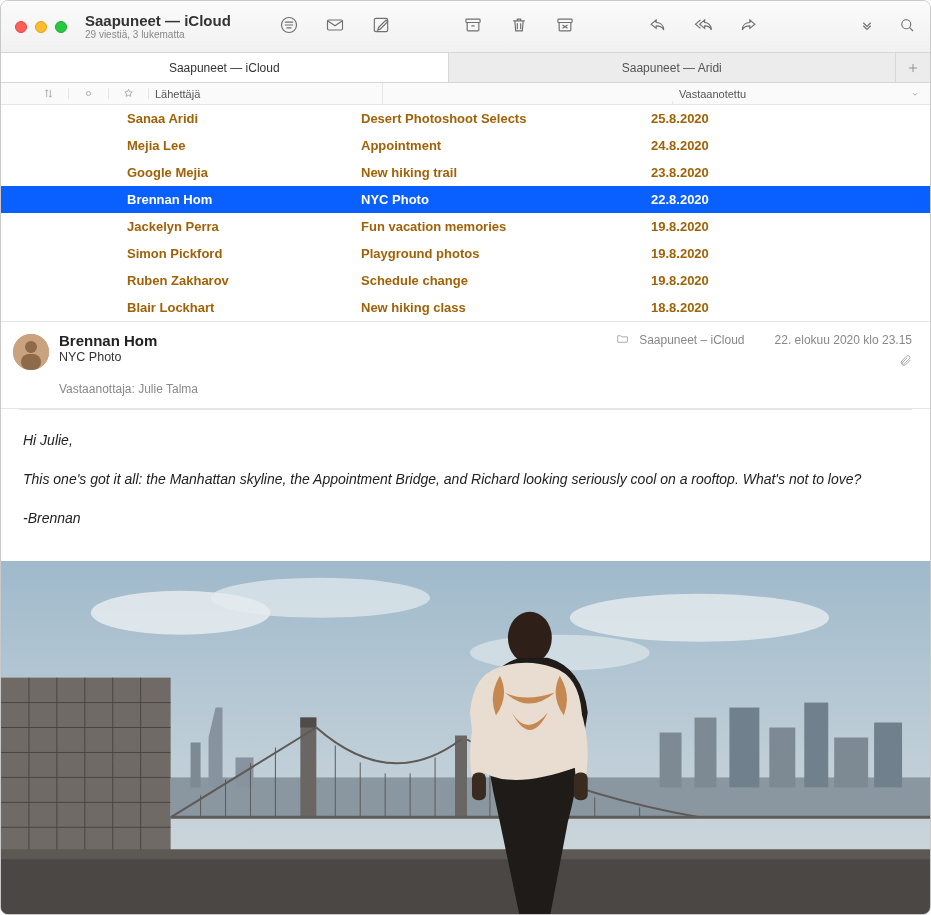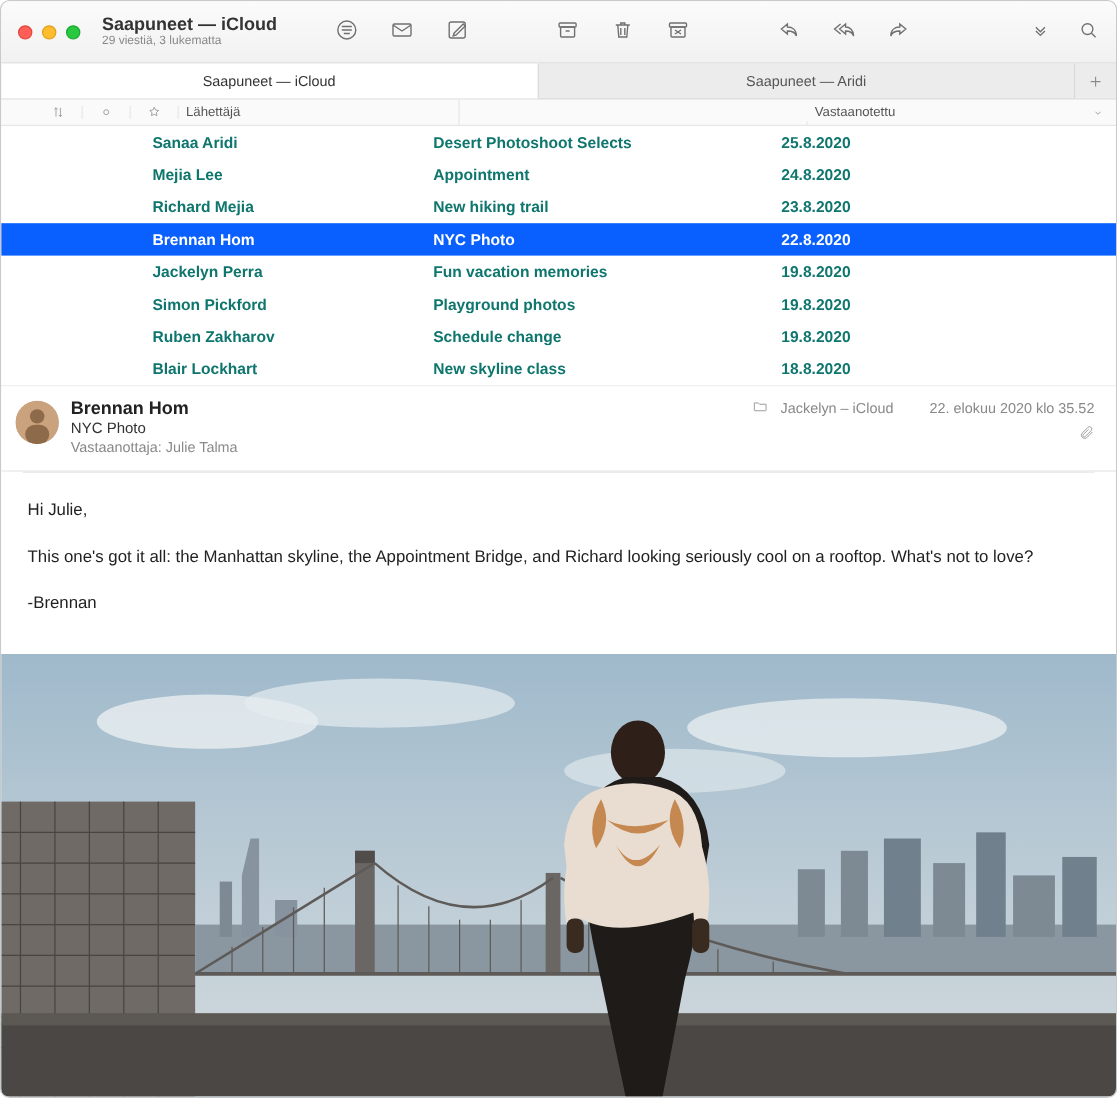--- a/index.html
+++ b/index.html
@@ -83,21 +83,21 @@
   .ch-col{padding:0 6px;border-right:1px solid var(--border-light);height:100%;display:flex;align-items:center;}
   .ch-sender{width:234px;}
   .ch-subject{width:290px;margin-top:36px;}
   .ch-date{flex:1;display:flex;align-items:center;justify-content:space-between;padding-right:10px;border-right:none;}
   .ch-date svg{width:10px;height:10px;stroke:#8a8a8a;fill:none;stroke-width:1.6;}
 
   
   .msglist{background:#fff;}
   .msgrow{
     height:var(--row-h);display:flex;align-items:center;
-    font-size:13px;color:#0f766e;font-weight:600;
+    font-size:13px;color:#a16207;font-weight:600;
     border-bottom:0px solid transparent;
   }
   .msgrow .pre{width:120px;}
   .msgrow .sender{width:234px;padding-left:6px;white-space:nowrap;overflow:hidden;text-overflow:ellipsis;}
   .msgrow .subject{width:290px;padding-left:6px;white-space:nowrap;overflow:hidden;text-overflow:ellipsis;}
   .msgrow .date{flex:1;padding-left:6px;}
   .msgrow.selected{background:var(--sel-blue);color:#fff;}
   .msglist-wrap{border-bottom:1px solid var(--border-light);}
 
   
@@ -106,29 +106,29 @@
     padding:10px 18px 12px 12px;display:flex;gap:10px;
     border-bottom:1px solid var(--border-light);
     margin:0 16px;
   }
   .msghead{margin:0;padding:10px 18px 12px 12px;}
   .avatar{width:36px;height:36px;border-radius:50%;background:linear-gradient(145deg,#d7b89a,#b98f6b);flex-shrink:0;margin-top:2px;overflow:hidden;}
   .avatar svg{width:100%;height:100%;}
   .mh-left{flex:1;}
   .mh-from{font-weight:700;font-size:15px;color:#222;}
   .mh-subj{font-size:12.5px;color:#333;margin-top:1px;}
-  .mh-to{font-size:12px;color:#888;margin-top:2px;}
+  .mh-to{font-size:12px;color:#888;margin-top:18px;}
   .mh-to .name{color:#8a8a8a;}
   .mh-right{text-align:right;font-size:12px;color:#888;display:flex;flex-direction:column;align-items:flex-end;gap:6px;}
   .mh-right .row1{display:flex;align-items:center;gap:10px;white-space:nowrap;}
   .mh-right svg{width:13px;height:13px;stroke:#9a9a9a;fill:none;stroke-width:1.5;}
   .divider{height:1px;background:var(--border-light);margin:0 18px;}
 
   .msgbody{padding:20px 22px 14px 22px;font-size:14px;line-height:1.5;color:#222;}
-  .msgbody p{margin:0 0 18px 0;}
+  .msgbody p{margin:0 0 18px 0;font-style:italic;}
 
   .photo{flex:1;min-height:0;background:#9db3c4;position:relative;overflow:hidden;}
   .photo svg{width:100%;height:100%;display:block;}
 
 </style>
 </head>
 <body>
 
 <div class="titlebar">
   <div class="traffic">
@@ -249,21 +249,21 @@
         <div class="date">25.8.2020</div>
       </div>
       <div class="msgrow">
         <div class="pre"></div>
         <div class="sender">Mejia Lee</div>
         <div class="subject">Appointment</div>
         <div class="date">24.8.2020</div>
       </div>
       <div class="msgrow">
         <div class="pre"></div>
-        <div class="sender">Richard Mejia</div>
+        <div class="sender">Google Mejia</div>
         <div class="subject">New hiking trail</div>
         <div class="date">23.8.2020</div>
       </div>
       <div class="msgrow selected">
         <div class="pre"></div>
         <div class="sender">Brennan Hom</div>
         <div class="subject">NYC Photo</div>
         <div class="date">22.8.2020</div>
       </div>
       <div class="msgrow">
@@ -280,21 +280,21 @@
       </div>
       <div class="msgrow">
         <div class="pre"></div>
         <div class="sender">Ruben Zakharov</div>
         <div class="subject">Schedule change</div>
         <div class="date">19.8.2020</div>
       </div>
       <div class="msgrow">
         <div class="pre"></div>
         <div class="sender">Blair Lockhart</div>
-        <div class="subject">New skyline class</div>
+        <div class="subject">New hiking class</div>
         <div class="date">18.8.2020</div>
       </div>
     </div>
 </div>
 
 <div class="msgview">
   <div class="msghead">
     <div class="avatar">
       <svg viewBox="0 0 36 36">
           <rect width="36" height="36" fill="#cba27e"></rect>
@@ -308,23 +308,23 @@
       <div class="mh-to">
         <span>Vastaanottaja:</span>
         <span class="name">Julie Talma</span>
       </div>
     </div>
     <div class="mh-right">
       <div class="row1">
         <span><svg viewBox="0 0 24 24">
               <path d="M3 7h6l2 2h10v9a1 1 0 0 1-1 1H4a1 1 0 0 1-1-1z"></path>
             </svg></span>
-        <span>Jackelyn – iCloud</span>
+        <span>Saapuneet – iCloud</span>
         <span style="width:10px;"></span>
-        <span>22. elokuu 2020 klo 35.52</span>
+        <span>22. elokuu 2020 klo 23.15</span>
       </div>
       <span><svg viewBox="0 0 24 24">
             <path d="M21 11l-9 9a5 5 0 0 1-7-7l9-9a3.5 3.5 0 0 1 5 5l-9 9a2 2 0 0 1-3-3l8-8"></path>
           </svg></span>
     </div>
   </div>
   <div class="divider"></div>
 
   <div class="msgbody">
     <p>Hi Julie,</p>

